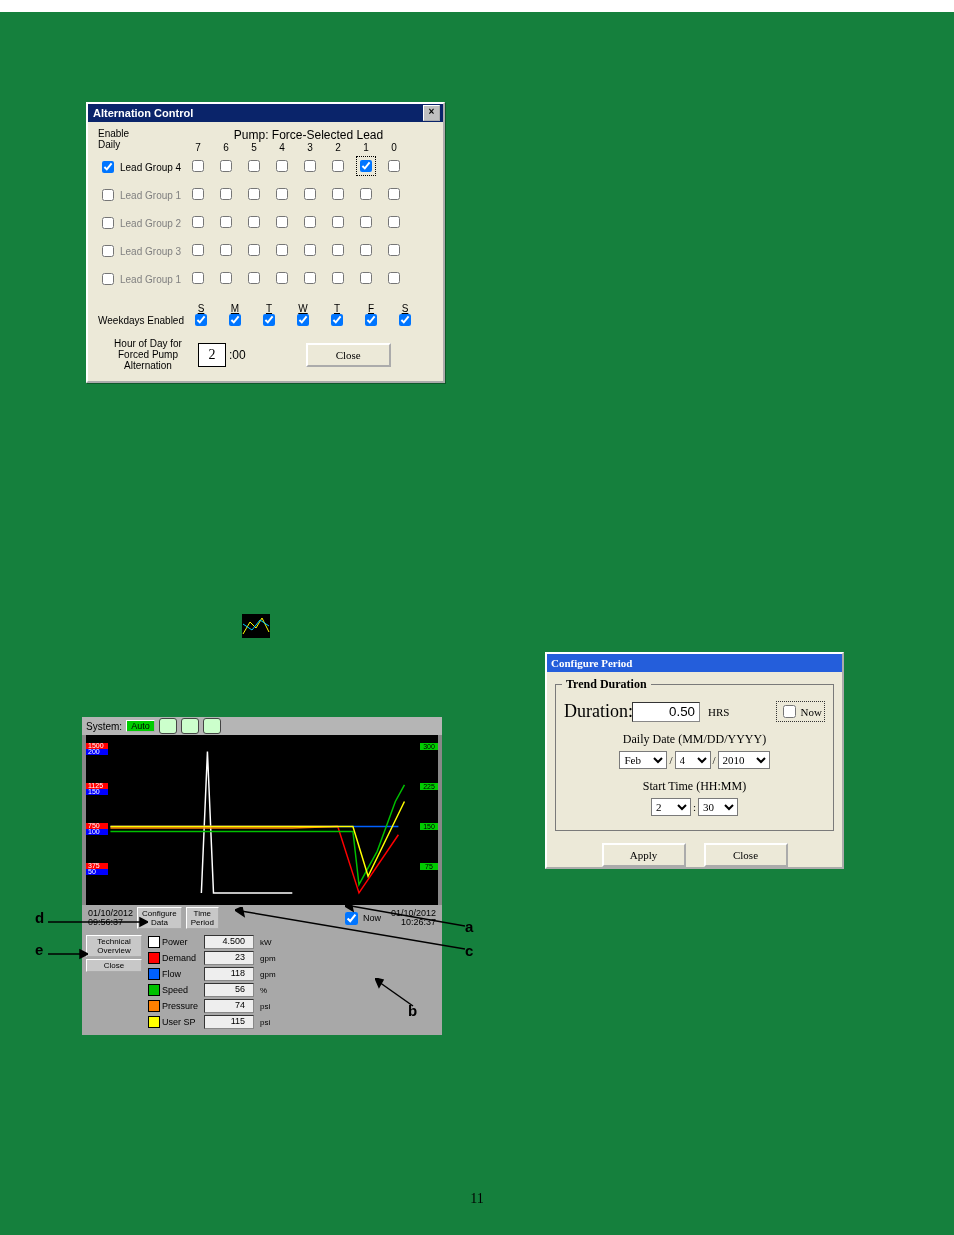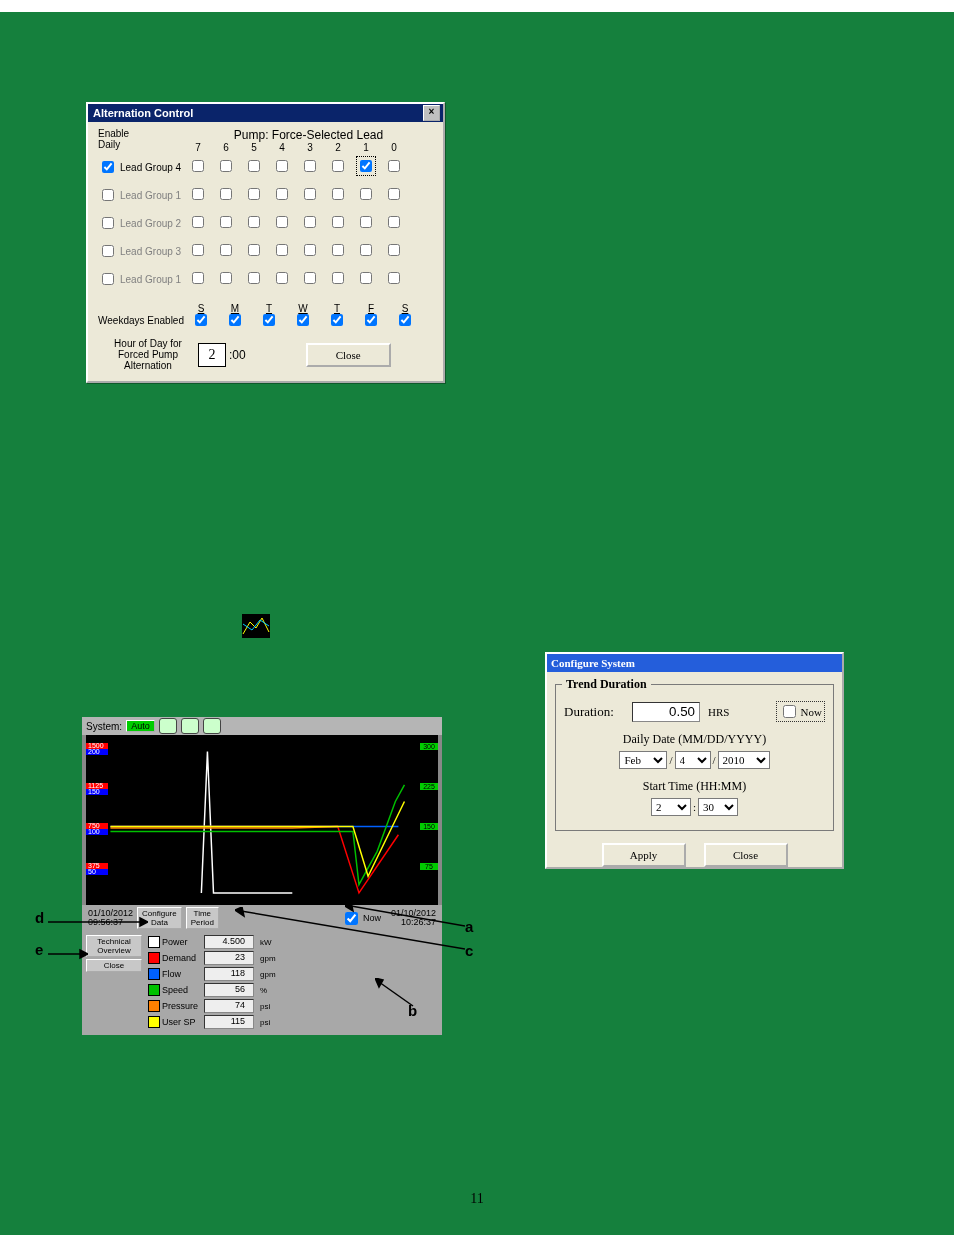--- a/index.html
+++ b/index.html
@@ -35,21 +35,21 @@
   .btn-3d{background:#ece9d8;border:2px outset #fff;padding:4px 28px;font-family:Tahoma;font-size:11px;cursor:pointer}
   .alt-close{margin-left:60px}
 
   
   .cfg-per{position:absolute;left:545px;top:640px;width:295px;background:#ece9d8;border:2px outset #fff;font-family:Tahoma;font-size:11px}
   .cfg-titlebar{height:18px;background:linear-gradient(#245edb,#245edb);color:#fff;font-weight:bold;display:flex;align-items:center;padding-left:4px}
   .cfg-body{padding:6px 8px 0 8px}
   .gbox{border:1px solid #7a7a7a;padding:8px 8px 14px 8px;position:relative;margin-top:6px}
   .gbox-lbl{position:absolute;top:-8px;left:6px;background:#ece9d8;padding:0 4px;font-weight:bold;font-size:12px}
   .dur-row{display:flex;align-items:center;gap:8px;margin-top:8px}
-  .dur-row .lbl{width:60px;font-size:13px}
+  .dur-row .lbl{width:60px;font-size:18px}
   .dur-in{width:60px;height:16px;border:1px inset #888;text-align:right;padding-right:4px;background:#fff}
   .hrs{font-size:11px}
   .now-cb{margin-left:auto;display:flex;align-items:center;gap:2px;border:1px dotted #333;padding:0 2px}
   .sd-lbl{text-align:center;margin:10px 0 4px 0;font-size:12px}
   .sd-row{display:flex;justify-content:center;gap:2px;align-items:center}
   .sel{border:1px solid #7a7a7a;background:#fff;height:18px;font-family:Tahoma;font-size:11px}
   .btn-row{display:flex;justify-content:center;gap:18px;margin-top:12px}
   .btn-row button{width:84px;padding:4px 0}
 
   
@@ -222,21 +222,21 @@
 
   <span class="mini-chart-icon" style="position:absolute;left:160px;top:572px">
     <svg viewBox="0 0 28 24" width="28" height="24">
         <polyline points="1,20 8,8 14,14 20,4 27,18" stroke="#ff0" fill="none" stroke-width="1"></polyline>
         <polyline points="1,10 10,16 18,6 27,12" stroke="#0cf" fill="none" stroke-width="1"></polyline>
       </svg>
   </span>
 
   <div class="cfg-per">
     <div class="cfg-titlebar">
-        <span>Configure System</span>
+        <span>Configure Period</span>
       </div>
     <div class="cfg-body">
       <div class="gbox">
         <span class="gbox-lbl">Trend Duration</span>
         <div class="dur-row">
           <span class="lbl">Duration:</span>
           <input class="dur-in" value="0.50" style="">
           <span class="hrs">HRS</span>
           <label class="now-cb">
               <input type="checkbox" style=""> 

